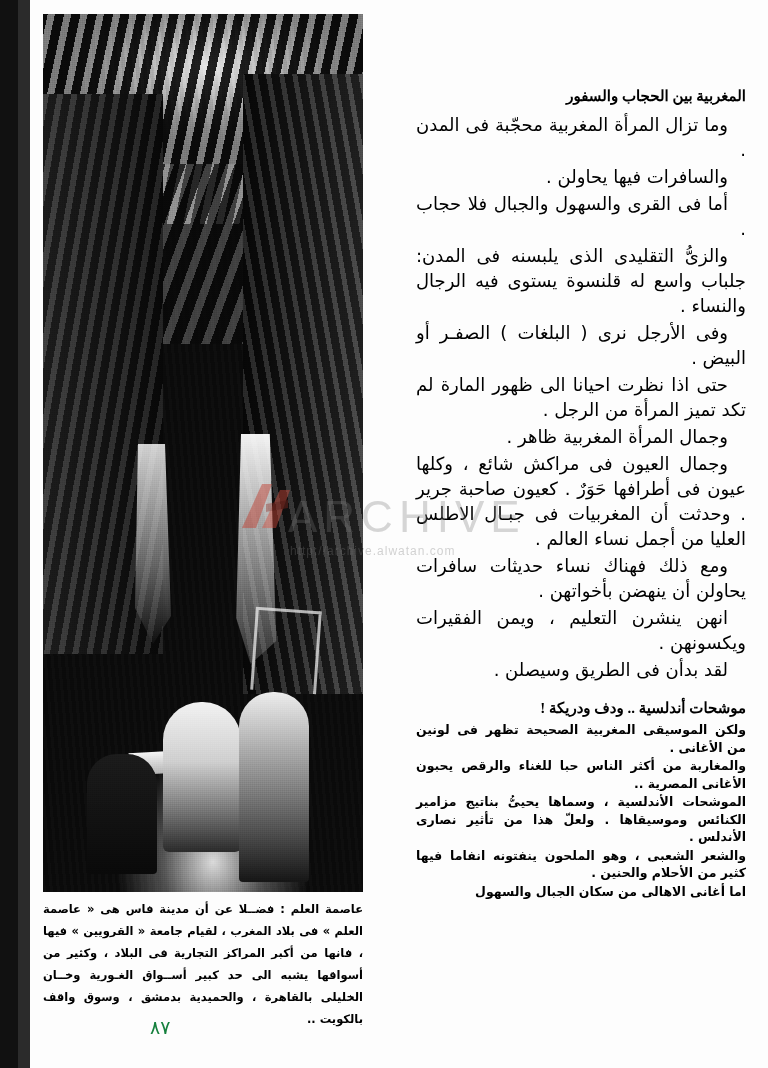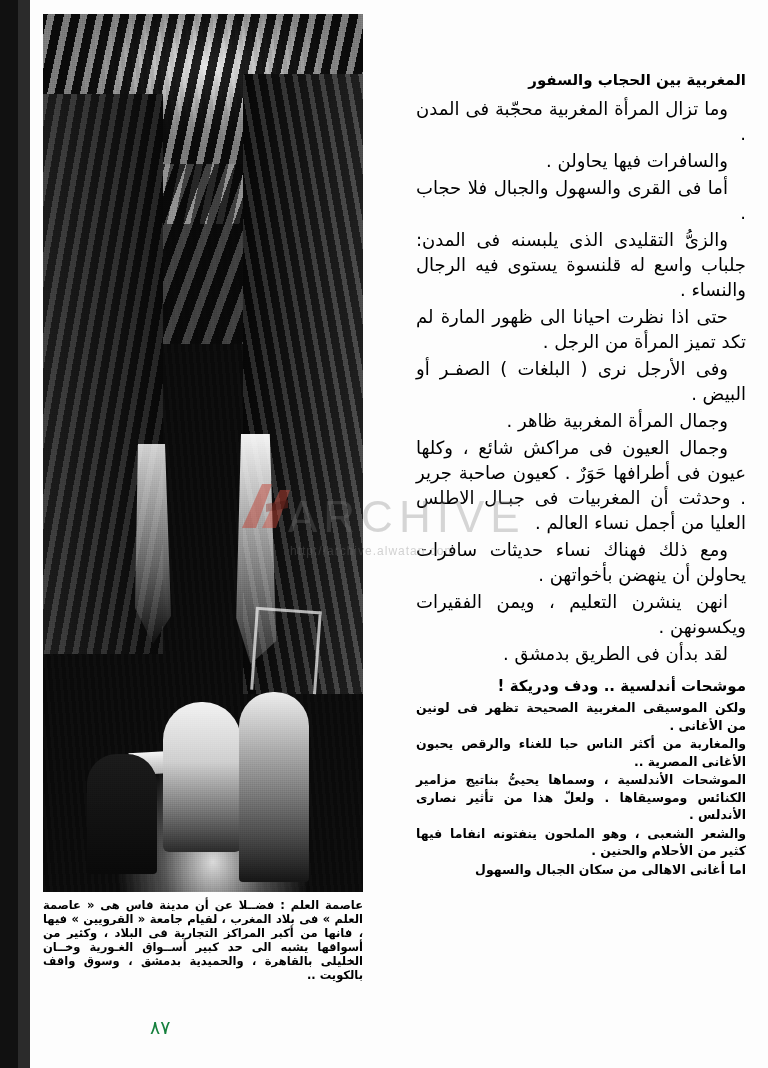--- a/index.html
+++ b/index.html
@@ -151,21 +151,21 @@
   
   .caption {
     position: absolute;
     left: 43px;
     top: 898px;
     width: 320px;
     text-align: justify;
     direction: rtl;
     font-family: "DejaVu Sans", sans-serif;
     font-size: 11.5px;
-    line-height: 14px;
+    line-height: 22px;
     color: #000;
     font-weight: 700;
   }
 
   .folio {
     position: absolute;
     left: 150px;
     top: 1016px;
     font-size: 19px;
     letter-spacing: 1px;
@@ -177,25 +177,26 @@
   .col {
     position: absolute;
     right: 22px;
     top: 70px;
     width: 330px;
     direction: rtl;
     text-align: justify;
     color: #000;
   }
   .col h2 {
-    margin: 0 0 6px 0;
+    margin: 16px 0 6px 0;
     font-size: 15px;
     font-weight: 700;
     line-height: 20px;
     text-align: right;
+    font-family: Liberation Serif, serif;
   }
   .col p {
     margin: 0 0 2px 0;
     font-size: 18px;
     line-height: 25px;
     text-align: justify;
     text-justify: inter-word;
   }
   .col .indent { text-indent: 18px; }
   .sec2 { margin-top: 10px; }
@@ -274,27 +275,27 @@
 
   <div class="folio">٨٧</div>
 
   <div class="col">
     <h2>المغربية بين الحجاب والسفور</h2>
 
     <p class="indent">وما تزال المرأة المغربية محجّبة فى المدن .</p>
     <p class="indent">والسافرات فيها يحاولن .</p>
     <p class="indent">أما فى القرى والسهول والجبال فلا حجاب .</p>
     <p class="indent">والزىُّ التقليدى الذى يلبسنه فى المدن: جلباب واسع له قلنسوة يستوى فيه الرجال والنساء .</p>
+    <p class="indent">وفى الأرجل نرى ( البلغات ) الصفـر أو البيض .</p>
     <p class="indent">حتى اذا نظرت احيانا الى ظهور المارة لم تكد تميز المرأة من الرجل .</p>
-    <p class="indent">وفى الأرجل نرى ( البلغات ) الصفـر أو البيض .</p>
     <p class="indent">وجمال المرأة المغربية ظاهر .</p>
     <p class="indent">وجمال العيون فى مراكش شائع ، وكلها عيون فى أطرافها حَوَرٌ . كعيون صاحبة جرير . وحدثت أن المغربيات فى جبـال الاطلس العليا من أجمل نساء العالم .</p>
     <p class="indent">ومع ذلك فهناك نساء حديثات سافرات يحاولن أن ينهضن بأخواتهن .</p>
     <p class="indent">انهن ينشرن التعليم ، ويمن الفقيرات ويكسونهن .</p>
-    <p class="indent">لقد بدأن فى الطريق بدمشق .</p>
+    <p class="indent">لقد بدأن فى الطريق وسيصلن .</p>
 
     <div class="sec2">
       <h2>موشحات أندلسية .. ودف ودريكة !</h2>
       <p>ولكن الموسيقى المغربية الصحيحة تظهر فى لونين من الأغانى .</p>
       <p>والمغاربة من أكثر الناس حبا للغناء والرقص يحبون الأغانى المصرية ..</p>
       <p>الموشحات الأندلسية ، وسماها يحيىُّ بناتيج مزامير الكنائس وموسيقاها . ولعلّ هذا من تأثير نصارى الأندلس .</p>
       <p>والشعر الشعبى ، وهو الملحون ينفتونه انفاما فيها كثير من الأحلام والحنين .</p>
       <p>اما أغانى الاهالى من سكان الجبال والسهول</p>
     </div>
   </div>

